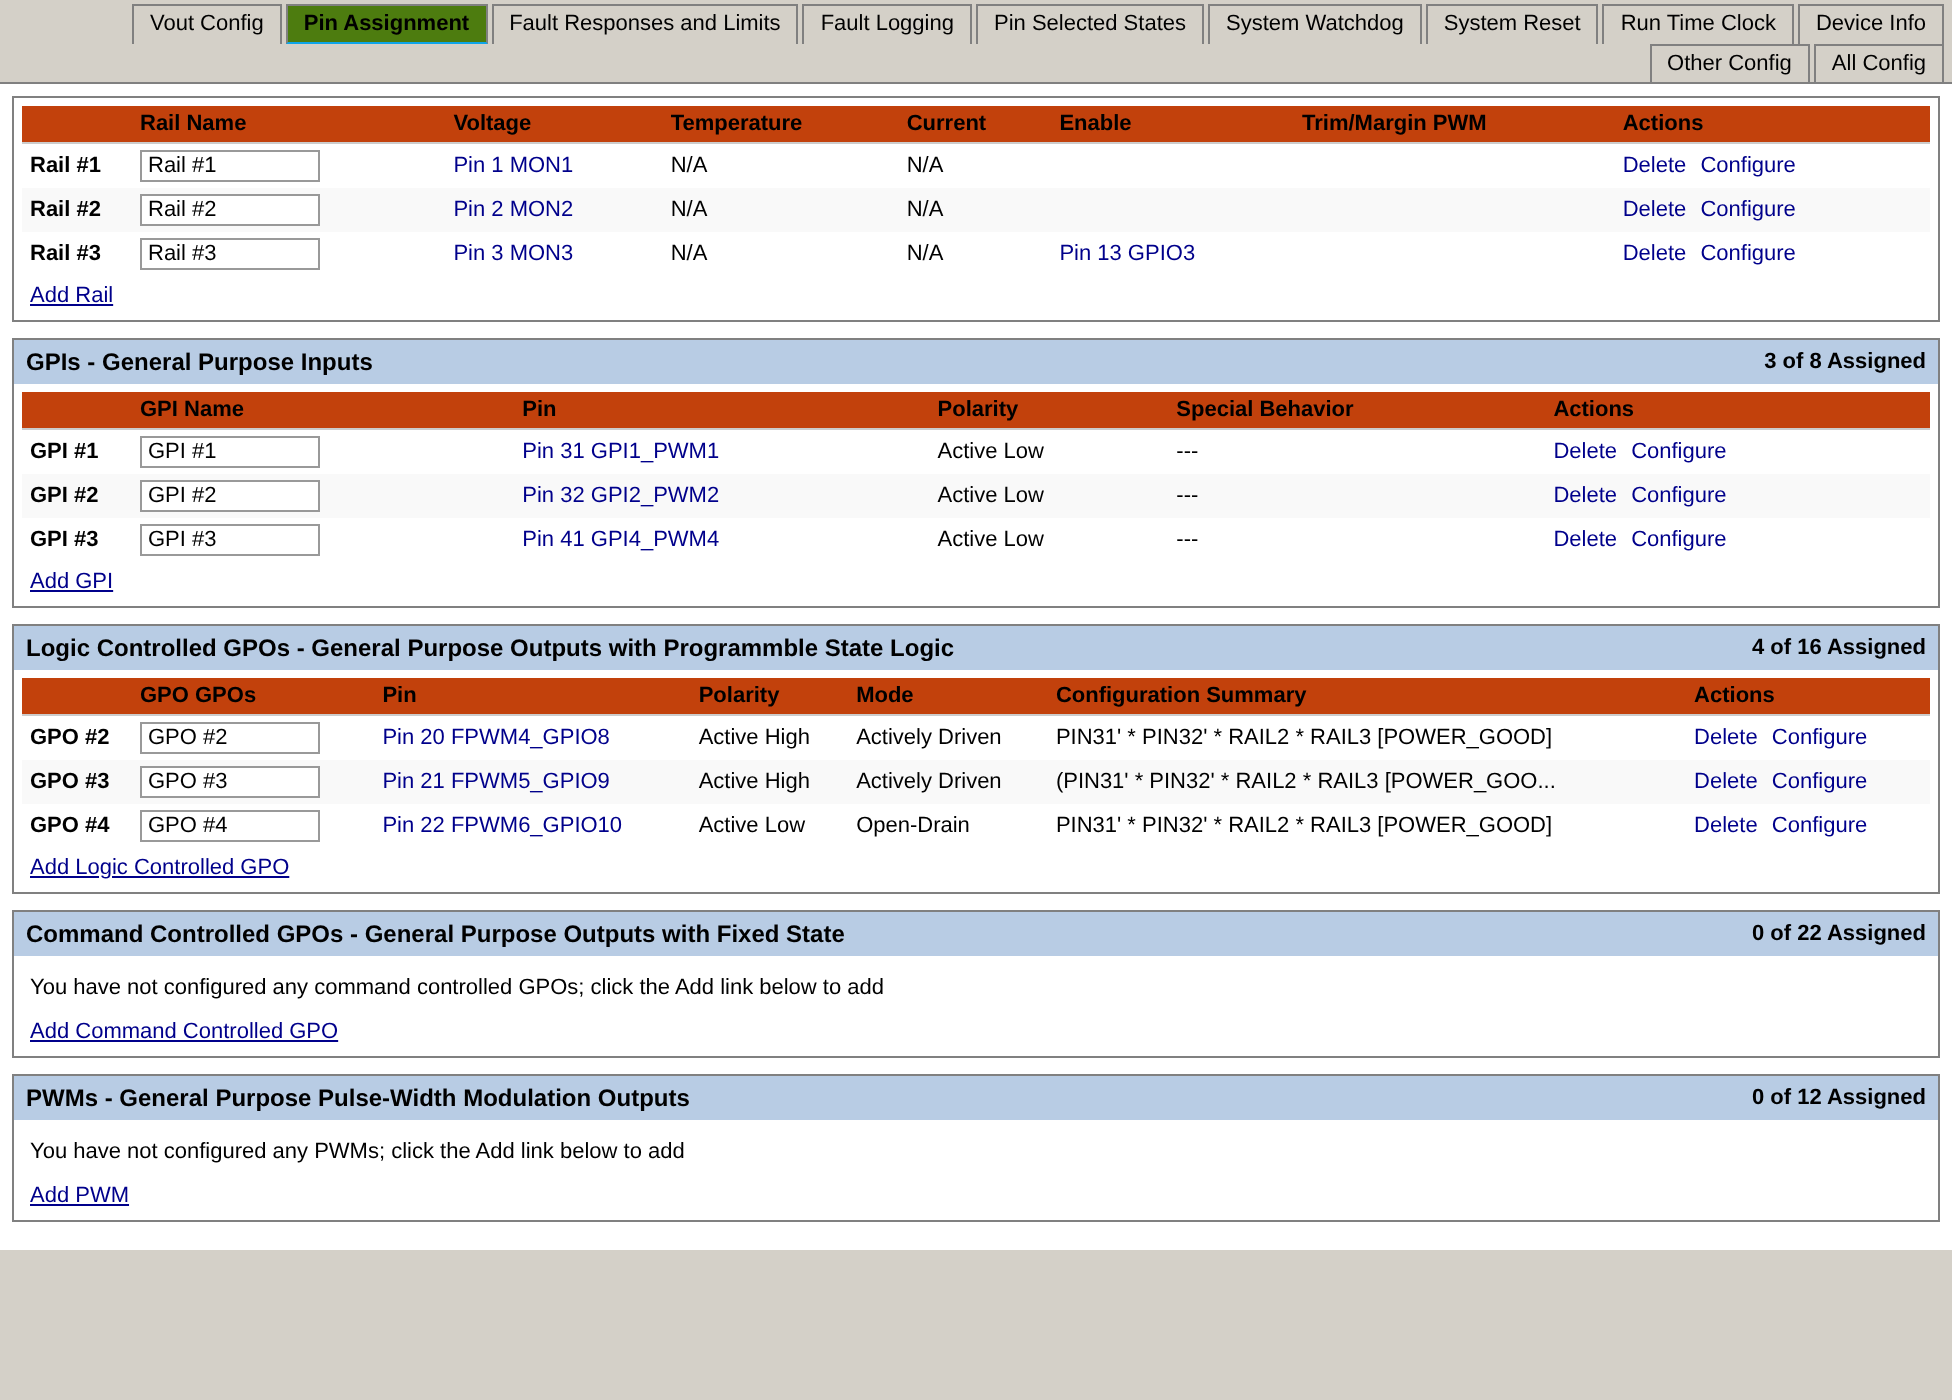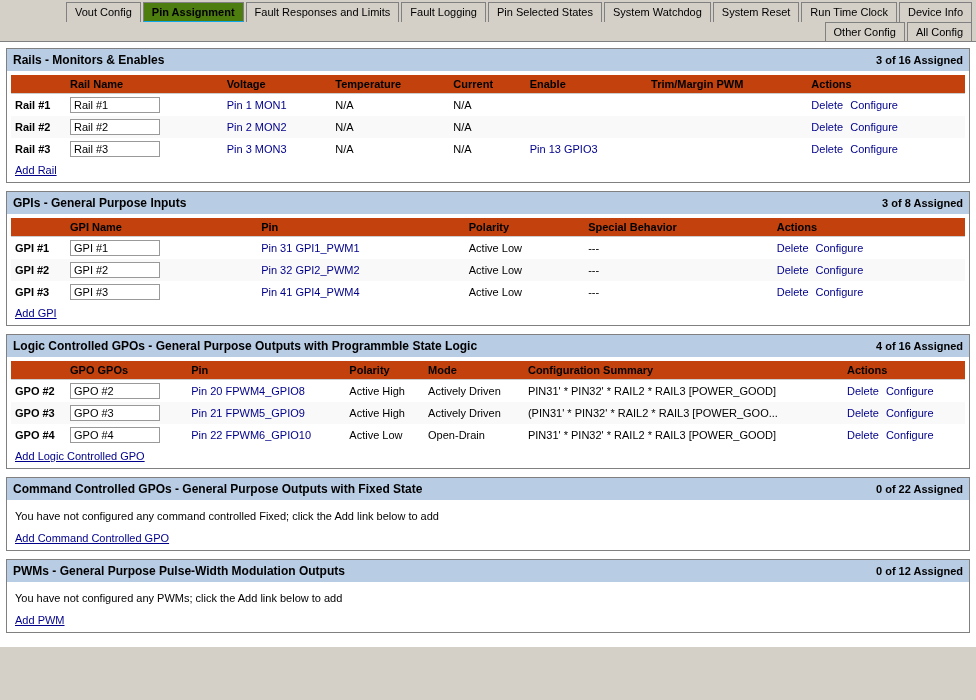--- a/index.html
+++ b/index.html
@@ -98,24 +98,20 @@
   <div class="tab">System Reset</div>
   <div class="tab">Run Time Clock</div>
   <div class="tab">Device Info</div>
   <div class="tab">Other Config</div>
   <div class="tab">All Config</div>
 </div>
 
 <div class="content">
 
   <div class="section">
-    <div class="section-header">
-      <span>Rails - Monitors &amp; Enables</span>
-      <span class="assigned">3 of 16 Assigned</span>
-    </div>
     <div class="section-body">
       <table>
         <thead>
           <tr>
             <th style="width:55px;"></th>
             <th>Rail Name</th>
             <th>Voltage</th>
             <th>Temperature</th>
             <th>Current</th>
             <th>Enable</th>
@@ -286,21 +282,21 @@
       <a class="add-link">Add Logic Controlled GPO</a>
     </div>
   </div>
 
   <div class="section">
     <div class="section-header">
       <span>Command Controlled GPOs - General Purpose Outputs with Fixed State</span>
       <span class="assigned">0 of 22 Assigned</span>
     </div>
     <div class="section-body">
-      <p class="no-config-msg">You have not configured any command controlled Fixed; click the Add link below to add</p>
+      <p class="no-config-msg">You have not configured any command controlled GPOs; click the Add link below to add</p>
       <a class="add-link">Add Command Controlled GPO</a>
     </div>
   </div>
 
   <div class="section">
     <div class="section-header">
       <span>PWMs - General Purpose Pulse-Width Modulation Outputs</span>
       <span class="assigned">0 of 12 Assigned</span>
     </div>
     <div class="section-body">

